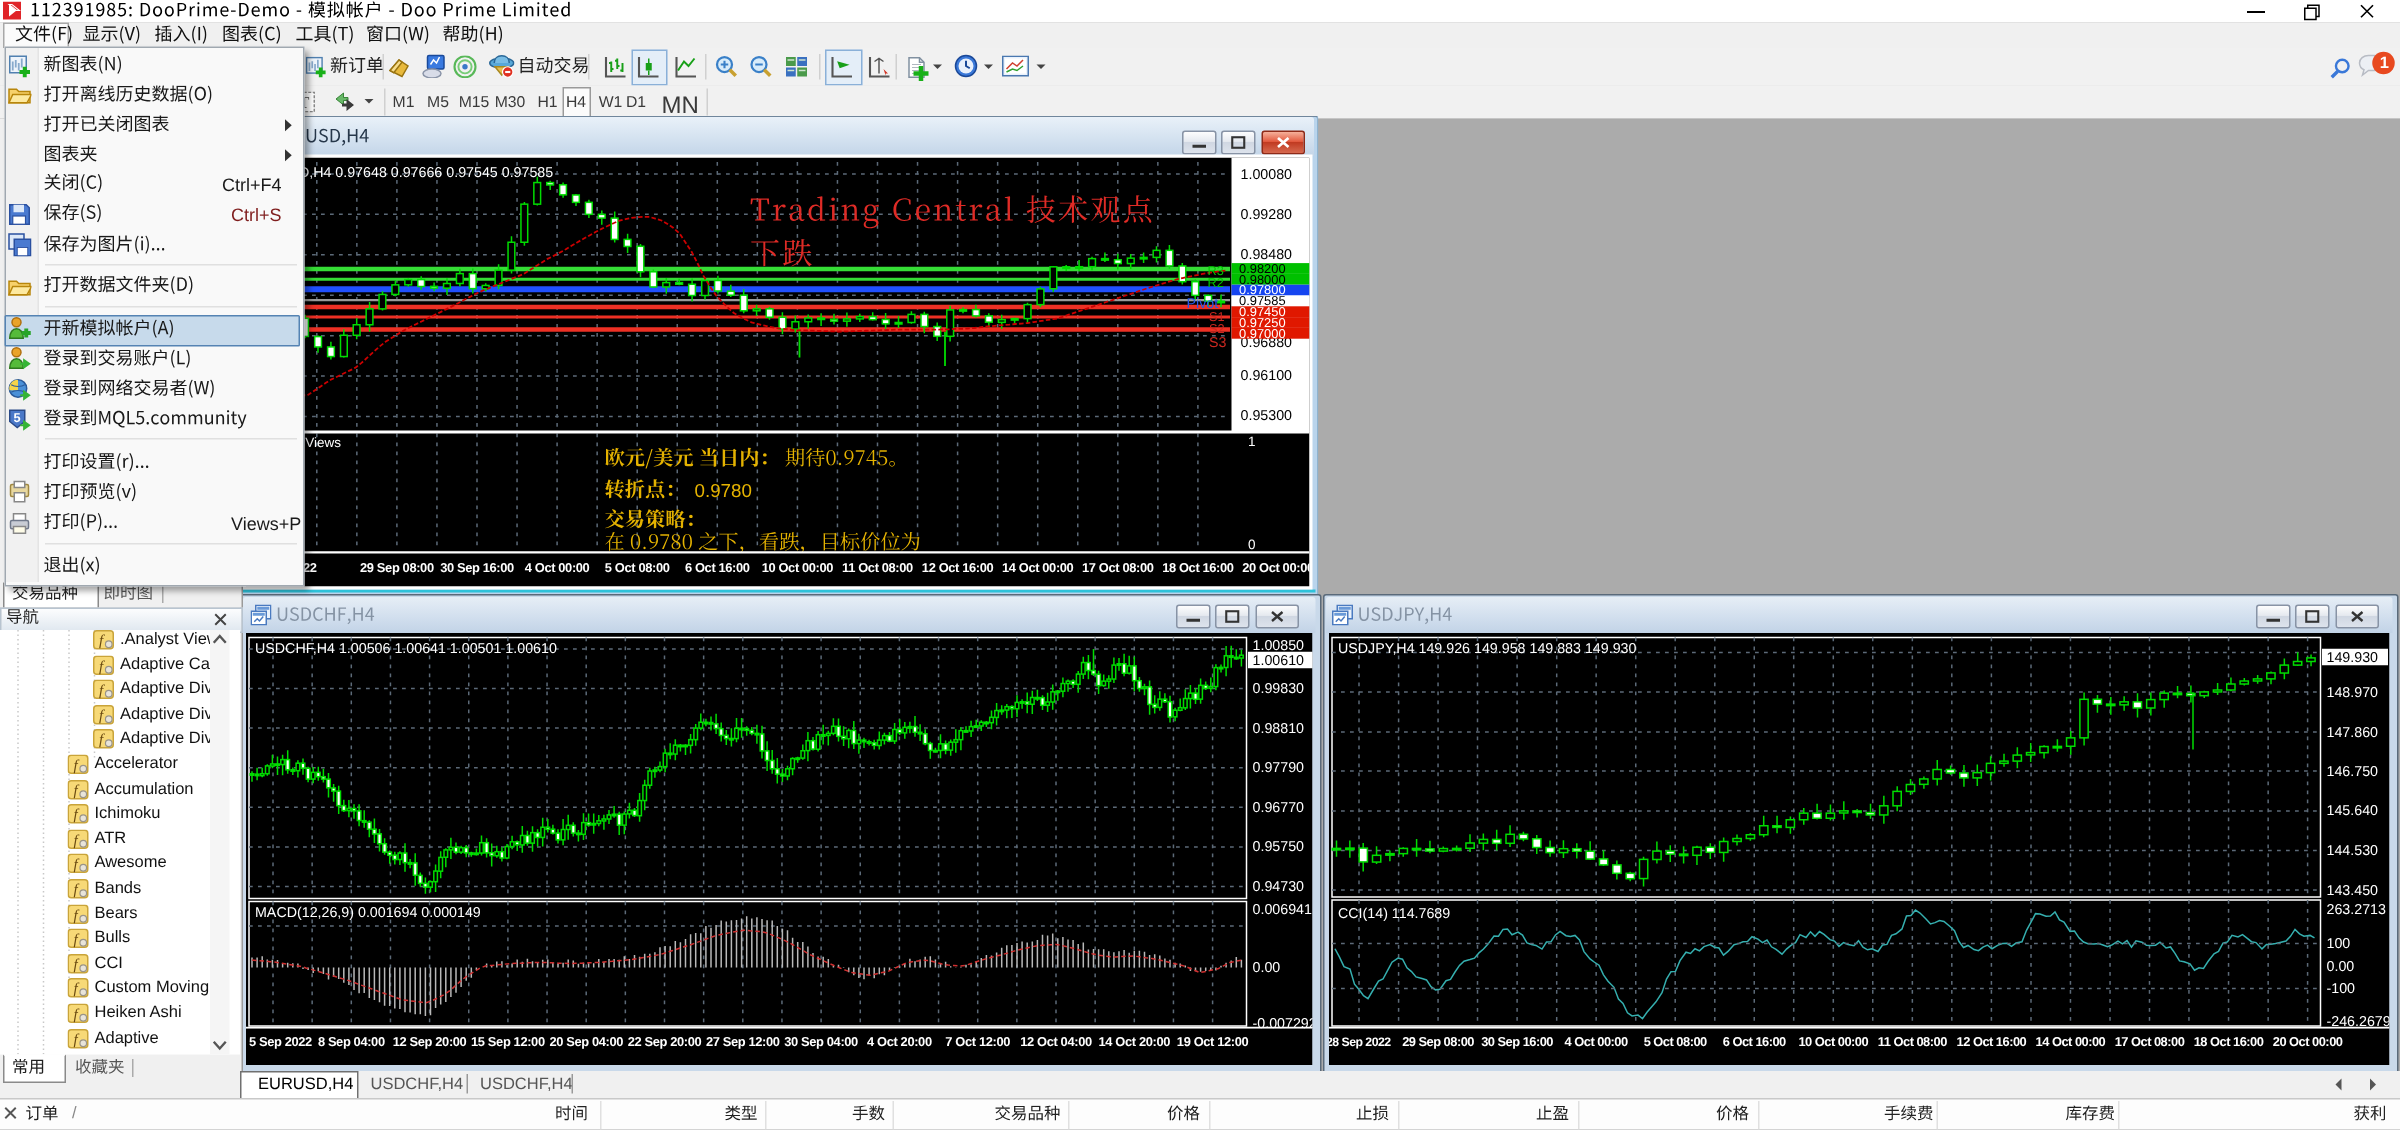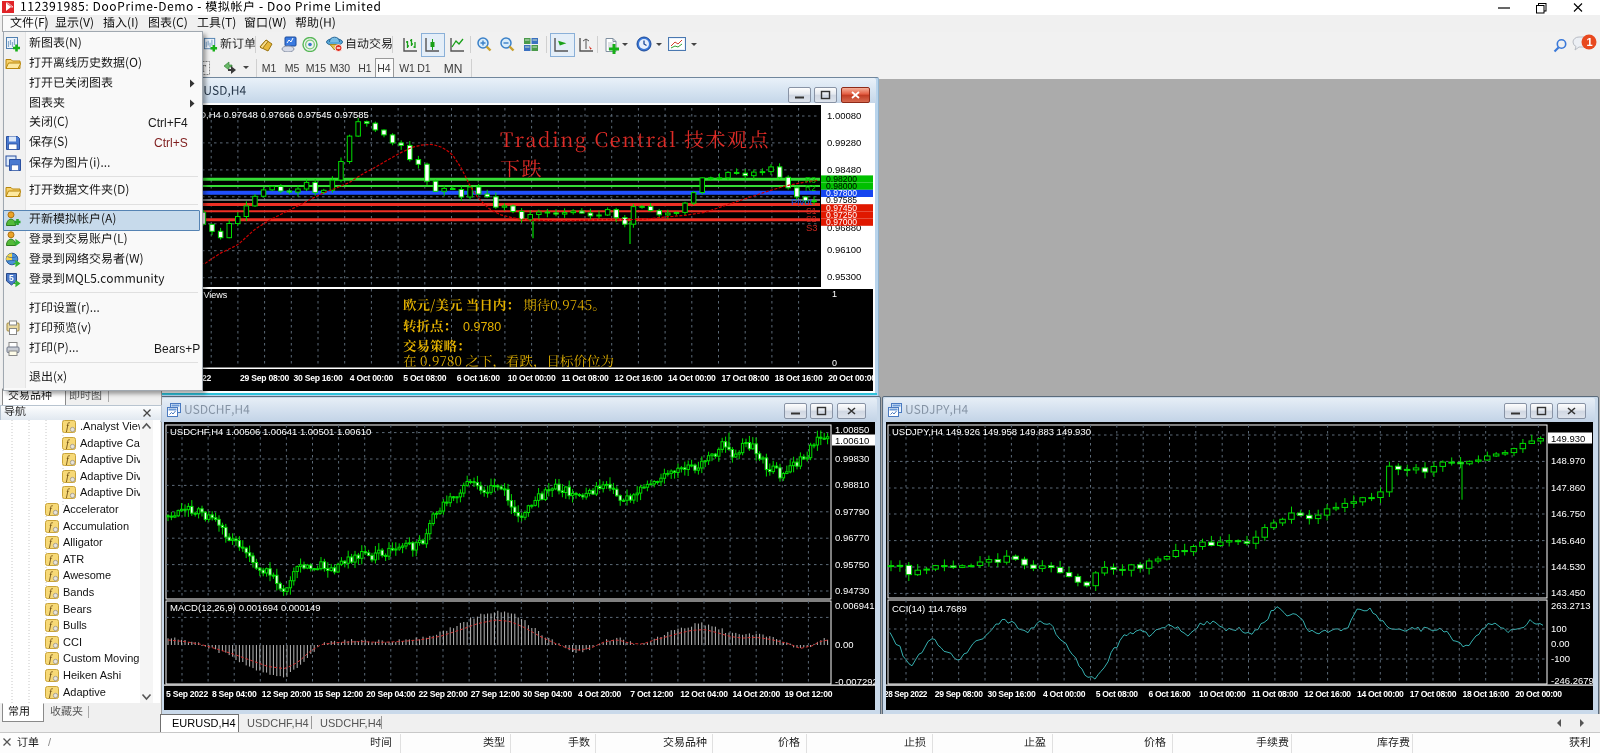--- a/index.html
+++ b/index.html
@@ -189,21 +189,21 @@
 <div class="abs" style="left:256px;top:59px;width:1px;height:18px;background:#d0d0d0"></div>
 <div class="abs" style="left:257px;top:62px;width:24px;text-align:center;font-size:10.5px;color:#3a3a3a">M1</div>
 <div class="abs" style="left:280px;top:62px;width:24px;text-align:center;font-size:10.5px;color:#3a3a3a">M5</div>
 <div class="abs" style="left:304px;top:62px;width:24px;text-align:center;font-size:10.5px;color:#3a3a3a">M15</div>
 <div class="abs" style="left:328px;top:62px;width:24px;text-align:center;font-size:10.5px;color:#3a3a3a">M30</div>
 <div class="abs" style="left:353px;top:62px;width:24px;text-align:center;font-size:10.5px;color:#3a3a3a">H1</div>
 <div class="abs" style="left:375px;top:58px;width:17px;height:19px;background:#fbfbfb;border:1px solid #9a9a9a"></div>
 <div class="abs" style="left:372px;top:62px;width:24px;text-align:center;font-size:10.5px;color:#3a3a3a">H4</div>
 <div class="abs" style="left:412px;top:62px;width:24px;text-align:center;font-size:10.5px;color:#3a3a3a">D1</div>
 <div class="abs" style="left:395px;top:62px;width:24px;text-align:center;font-size:10.5px;color:#3a3a3a">W1</div>
-<div class="abs" style="left:441px;top:62px;width:24px;text-align:center;font-size:12px;color:#3a3a3a">MN</div>
+<div class="abs" style="left:441px;top:62px;width:24px;text-align:center;font-size:16px;color:#3a3a3a">MN</div>
 <div class="abs" style="left:471px;top:59px;width:1px;height:18px;background:#d0d0d0"></div>
 <div class="abs" style="left:0;top:79px;width:1600px;height:635px;background:#ababab"></div>
 <div class="abs" style="left:160px;top:77px;width:717px;height:318px;background:#b9d4ec;border:1px solid #70869c;border-bottom-color:#28b4cc;border-right-color:#8fb3cf;border-radius:2px 2px 0 0"></div>
 <div class="abs" style="left:160px;top:393px;width:717px;height:2px;background:#2ec2da"></div>
 <div class="abs" style="left:161px;top:78px;width:715px;height:26px;background:linear-gradient(#e9f1f9,#d4e2f0 55%,#c3d5e8);border-radius:2px 2px 0 0"></div>
 <div style="position:absolute;left:166px;top:84px">
     <svg width="14" height="14" style="display:block">
       <rect x="3.5" y="0.5" width="10" height="9" fill="#eaf2fc" stroke="#4a7ac0"></rect>
       <rect x="4.5" y="1.5" width="8" height="2" fill="#6a9ad8"></rect>
       <rect x="0.5" y="4.5" width="10" height="9" fill="#fff" stroke="#4a7ac0"></rect>
@@ -865,21 +865,21 @@
     <rect x="0.5" y="0.5" width="13" height="12" rx="2" fill="#f7d977" stroke="#c9a43a"></rect>
     <text x="4" y="10" font-family="Liberation Serif" font-style="italic" font-size="10" fill="#6a4a10">f</text>
     <circle cx="10.5" cy="9.5" r="2.2" fill="#e8e4da" stroke="#9a9488" stroke-width="0.8"></circle>
   </svg>
 <div class="abs" style="left:63px;top:519.6000000000001px;font-size:11px;color:#111;white-space:nowrap">Accumulation</div>
 <svg style="position:absolute;left:45px;top:536.2000000000002px" width="15" height="14">
     <rect x="0.5" y="0.5" width="13" height="12" rx="2" fill="#f7d977" stroke="#c9a43a"></rect>
     <text x="4" y="10" font-family="Liberation Serif" font-style="italic" font-size="10" fill="#6a4a10">f</text>
     <circle cx="10.5" cy="9.5" r="2.2" fill="#e8e4da" stroke="#9a9488" stroke-width="0.8"></circle>
   </svg>
-<div class="abs" style="left:63px;top:536.2000000000002px;font-size:11px;color:#111;white-space:nowrap">Alligator</div>
+<div class="abs" style="left:63px;top:536.2000000000002px;font-size:11px;color:#111;white-space:nowrap">Ichimoku</div>
 <svg style="position:absolute;left:45px;top:552.8000000000002px" width="15" height="14">
     <rect x="0.5" y="0.5" width="13" height="12" rx="2" fill="#f7d977" stroke="#c9a43a"></rect>
     <text x="4" y="10" font-family="Liberation Serif" font-style="italic" font-size="10" fill="#6a4a10">f</text>
     <circle cx="10.5" cy="9.5" r="2.2" fill="#e8e4da" stroke="#9a9488" stroke-width="0.8"></circle>
   </svg>
 <div class="abs" style="left:63px;top:552.8000000000002px;font-size:11px;color:#111;white-space:nowrap">ATR</div>
 <svg style="position:absolute;left:45px;top:569.4000000000002px" width="15" height="14">
     <rect x="0.5" y="0.5" width="13" height="12" rx="2" fill="#f7d977" stroke="#c9a43a"></rect>
     <text x="4" y="10" font-family="Liberation Serif" font-style="italic" font-size="10" fill="#6a4a10">f</text>
     <circle cx="10.5" cy="9.5" r="2.2" fill="#e8e4da" stroke="#9a9488" stroke-width="0.8"></circle>
@@ -1164,21 +1164,21 @@
 <svg style="position:absolute;left:5px;top:320px" width="16" height="16" viewBox="0 0 16 16">
     <rect x="2" y="3" width="12" height="8" rx="1" fill="#e8d8a0" stroke="#a08840"></rect>
     <rect x="4.5" y="1" width="7" height="4" fill="#fff" stroke="#888"></rect>
     <rect x="4.5" y="8.5" width="7" height="6" fill="#fff" stroke="#888"></rect>
   </svg>
 <div style="position:absolute;left:29px;top:342.0px;width:51px;height:15px">
     <svg width="51" height="15" style="display:block">
       <path transform="translate(0.0,9.8)" d="M2.4 -10.1V-7.7H0.6V-6.8H2.4V-4.2C1.7 -4.0 1.0 -3.9 0.5 -3.7L0.7 -2.8L2.4 -3.3V-0.2C2.4 -0.1 2.3 -0.0 2.1 -0.0C2.0 0.0 1.5 0.0 0.9 -0.0C1.0 0.2 1.2 0.6 1.2 0.8C2.0 0.8 2.5 0.8 2.8 0.7C3.2 0.5 3.3 0.3 3.3 -0.2V-3.6L5.1 -4.1L5.0 -5.0L3.3 -4.5V-6.8H4.9V-7.7H3.3V-10.1ZM5.0 -9.1V-8.2H8.4V-0.4C8.4 -0.1 8.4 -0.1 8.1 -0.1C7.8 -0.0 7.0 -0.0 6.1 -0.1C6.2 0.2 6.4 0.6 6.5 0.9C7.6 0.9 8.4 0.9 8.8 0.7C9.2 0.6 9.4 0.3 9.4 -0.4V-8.2H11.5V-9.1Z M13.1 -0.4C13.4 -0.6 13.9 -0.8 17.5 -1.7C17.4 -1.9 17.4 -2.3 17.4 -2.5L14.1 -1.8V-5.0H17.5V-5.8H14.1V-8.1C15.3 -8.4 16.5 -8.7 17.5 -9.1L16.7 -9.8C15.9 -9.4 14.5 -9.0 13.2 -8.7V-2.2C13.2 -1.7 12.9 -1.5 12.7 -1.4C12.9 -1.2 13.1 -0.7 13.1 -0.4ZM18.4 -9.2V0.9H19.3V-8.3H22.1V-2.1C22.1 -1.9 22.0 -1.8 21.8 -1.8C21.6 -1.8 21.0 -1.8 20.2 -1.9C20.4 -1.6 20.5 -1.2 20.6 -0.9C21.5 -0.9 22.1 -0.9 22.5 -1.1C22.9 -1.2 23.0 -1.6 23.0 -2.1V-9.2Z M26.9 2.4 27.5 2.1C26.5 0.3 26.0 -1.7 26.0 -3.7C26.0 -5.8 26.5 -7.8 27.5 -9.5L26.9 -9.8C25.8 -8.0 25.1 -6.1 25.1 -3.7C25.1 -1.4 25.8 0.6 26.9 2.4Z M29.3 0.0H30.4V-3.5H31.8C33.8 -3.5 35.1 -4.4 35.1 -6.2C35.1 -8.1 33.7 -8.8 31.8 -8.8H29.3ZM30.4 -4.4V-7.9H31.6C33.2 -7.9 34.0 -7.5 34.0 -6.2C34.0 -5.0 33.2 -4.4 31.7 -4.4Z M36.8 2.4C37.9 0.6 38.6 -1.4 38.6 -3.7C38.6 -6.1 37.9 -8.0 36.8 -9.8L36.2 -9.5C37.2 -7.8 37.7 -5.8 37.7 -3.7C37.7 -1.7 37.2 0.3 36.2 2.1Z M41.4 0.2C41.8 0.2 42.2 -0.2 42.2 -0.7C42.2 -1.2 41.8 -1.5 41.4 -1.5C40.9 -1.5 40.6 -1.2 40.6 -0.7C40.6 -0.2 40.9 0.2 41.4 0.2Z M44.7 0.2C45.1 0.2 45.5 -0.2 45.5 -0.7C45.5 -1.2 45.1 -1.5 44.7 -1.5C44.3 -1.5 43.9 -1.2 43.9 -0.7C43.9 -0.2 44.3 0.2 44.7 0.2Z M48.0 0.2C48.5 0.2 48.8 -0.2 48.8 -0.7C48.8 -1.2 48.5 -1.5 48.0 -1.5C47.6 -1.5 47.3 -1.2 47.3 -0.7C47.3 -0.2 47.6 0.2 48.0 0.2Z" fill="#1a1a1a"></path>
     </svg>
   </div>
-<div class="abs" style="left:154px;top:342.0px;font-size:12px;color:#1a1a1a">Bears+P</div>
+<div class="abs" style="left:154px;top:342.0px;font-size:12px;color:#1a1a1a">Views+P</div>
 <svg style="position:absolute;left:5px;top:340.5px" width="16" height="16" viewBox="0 0 16 16">
     <rect x="4" y="1.5" width="8" height="5" fill="#fff" stroke="#888"></rect>
     <rect x="2" y="6" width="12" height="5.5" rx="1" fill="#c8ccd4" stroke="#70798a"></rect>
     <rect x="4" y="10" width="8" height="4.5" fill="#fefce8" stroke="#888"></rect>
   </svg>
 <div style="position:absolute;left:29px;top:370.5px;width:40px;height:15px">
     <svg width="40" height="15" style="display:block">
       <path transform="translate(0.0,9.8)" d="M1.0 -9.1C1.6 -8.5 2.4 -7.7 2.7 -7.1L3.5 -7.7C3.1 -8.2 2.3 -9.0 1.7 -9.6ZM9.4 -7.0V-5.8H5.6V-7.0ZM9.4 -7.7H5.6V-8.8H9.4ZM4.6 -1.0C4.8 -1.2 5.2 -1.3 7.7 -2.0C7.7 -2.2 7.7 -2.5 7.7 -2.7L5.6 -2.2V-5.0H10.2V-9.5H4.7V-2.6C4.7 -2.1 4.4 -1.8 4.2 -1.7C4.3 -1.6 4.5 -1.2 4.6 -1.0ZM6.7 -4.2C8.0 -3.3 9.6 -1.9 10.3 -1.0L10.9 -1.6C10.5 -2.0 9.9 -2.6 9.2 -3.2C9.9 -3.6 10.6 -4.1 11.2 -4.5L10.5 -5.1C10.0 -4.7 9.3 -4.1 8.6 -3.7C8.2 -4.0 7.8 -4.4 7.3 -4.7ZM3.1 -5.8H0.6V-5.0H2.3V-1.3C1.7 -1.1 1.1 -0.6 0.5 0.0L1.0 0.8C1.7 0.0 2.3 -0.6 2.7 -0.6C3.0 -0.6 3.4 -0.3 3.9 0.0C4.7 0.5 5.8 0.6 7.2 0.6C8.4 0.6 10.5 0.6 11.3 0.5C11.3 0.3 11.5 -0.2 11.6 -0.4C10.4 -0.3 8.6 -0.2 7.2 -0.2C5.9 -0.2 4.9 -0.3 4.1 -0.7C3.6 -0.9 3.4 -1.2 3.1 -1.3Z M13.2 -4.1V0.3H21.8V0.9H22.7V-4.1H21.8V-0.6H18.5V-4.8H22.3V-9.0H21.3V-5.7H18.5V-10.1H17.5V-5.7H14.7V-9.0H13.8V-4.8H17.5V-0.6H14.2V-4.1Z M26.9 2.4 27.5 2.1C26.5 0.3 26.0 -1.7 26.0 -3.7C26.0 -5.8 26.5 -7.8 27.5 -9.5L26.9 -9.8C25.8 -8.0 25.1 -6.1 25.1 -3.7C25.1 -1.4 25.8 0.6 26.9 2.4Z M28.2 0.0H29.4L30.3 -1.5C30.5 -1.9 30.7 -2.3 30.9 -2.7H31.0C31.2 -2.3 31.5 -1.9 31.7 -1.5L32.7 0.0H33.9L31.7 -3.3L33.7 -6.5H32.5L31.7 -5.1C31.5 -4.7 31.4 -4.4 31.2 -4.0H31.1C30.9 -4.4 30.7 -4.7 30.5 -5.1L29.6 -6.5H28.4L30.4 -3.4Z M35.2 2.4C36.3 0.6 37.0 -1.4 37.0 -3.7C37.0 -6.1 36.3 -8.0 35.2 -9.8L34.5 -9.5C35.6 -7.8 36.1 -5.8 36.1 -3.7C36.1 -1.7 35.6 0.3 34.5 2.1Z" fill="#1a1a1a"></path>
     </svg>
   </div>

